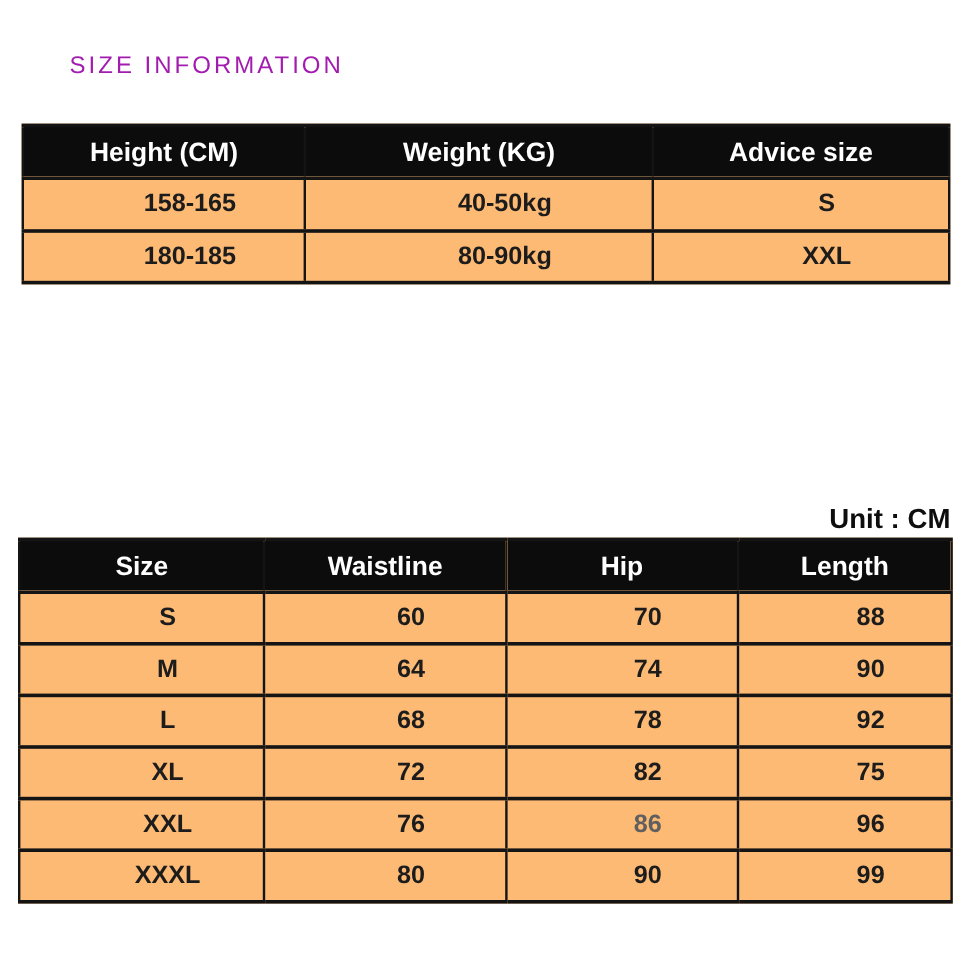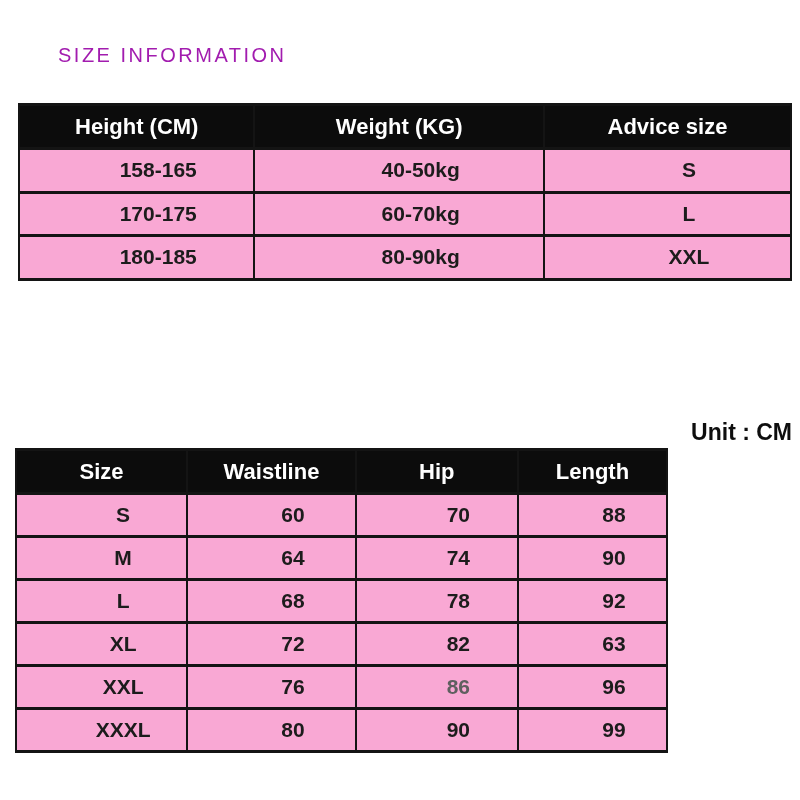--- a/index.html
+++ b/index.html
@@ -20,31 +20,31 @@
     left: 58px;
     font-size: 20px;
     font-weight: 400;
     letter-spacing: 2.5px;
     color: #a21caf;
   }
   table {
     border-collapse: collapse;
     table-layout: fixed;
     position: absolute;
-    background: #f9a8d4;
+    background: #fdba74;
   }
   #advice-table {
     left: 18px;
     top: 103px;
     width: 774px;
   }
   #measure-table {
     left: 15px;
     top: 448px;
-    width: 653px;
+    width: 779px;
   }
   th, td {
     border-left: 2px solid #141414;
     border-right: 2px solid #141414;
     border-top: 3px solid #141414;
     border-bottom: 3px solid #141414;
     text-align: center;
     vertical-align: middle;
     padding: 0;
     overflow: hidden;
@@ -104,25 +104,20 @@
       <th>Advice size</th>
     </tr>
   </thead>
   <tbody>
     <tr>
       <td>158-165</td>
       <td>40-50kg</td>
       <td>S</td>
     </tr>
     <tr>
-      <td>170-175</td>
-      <td>60-70kg</td>
-      <td>L</td>
-    </tr>
-    <tr>
       <td>180-185</td>
       <td>80-90kg</td>
       <td>XXL</td>
     </tr>
   </tbody>
 </table>
 
 <div class="unit-label">Unit : CM</div>
 
 <table id="measure-table">
@@ -156,21 +151,21 @@
     <tr>
       <td>L</td>
       <td>68</td>
       <td>78</td>
       <td>92</td>
     </tr>
     <tr>
       <td>XL</td>
       <td>72</td>
       <td>82</td>
-      <td>63</td>
+      <td>75</td>
     </tr>
     <tr>
       <td>XXL</td>
       <td>76</td>
       <td class="muted">86</td>
       <td>96</td>
     </tr>
     <tr>
       <td>XXXL</td>
       <td>80</td>

